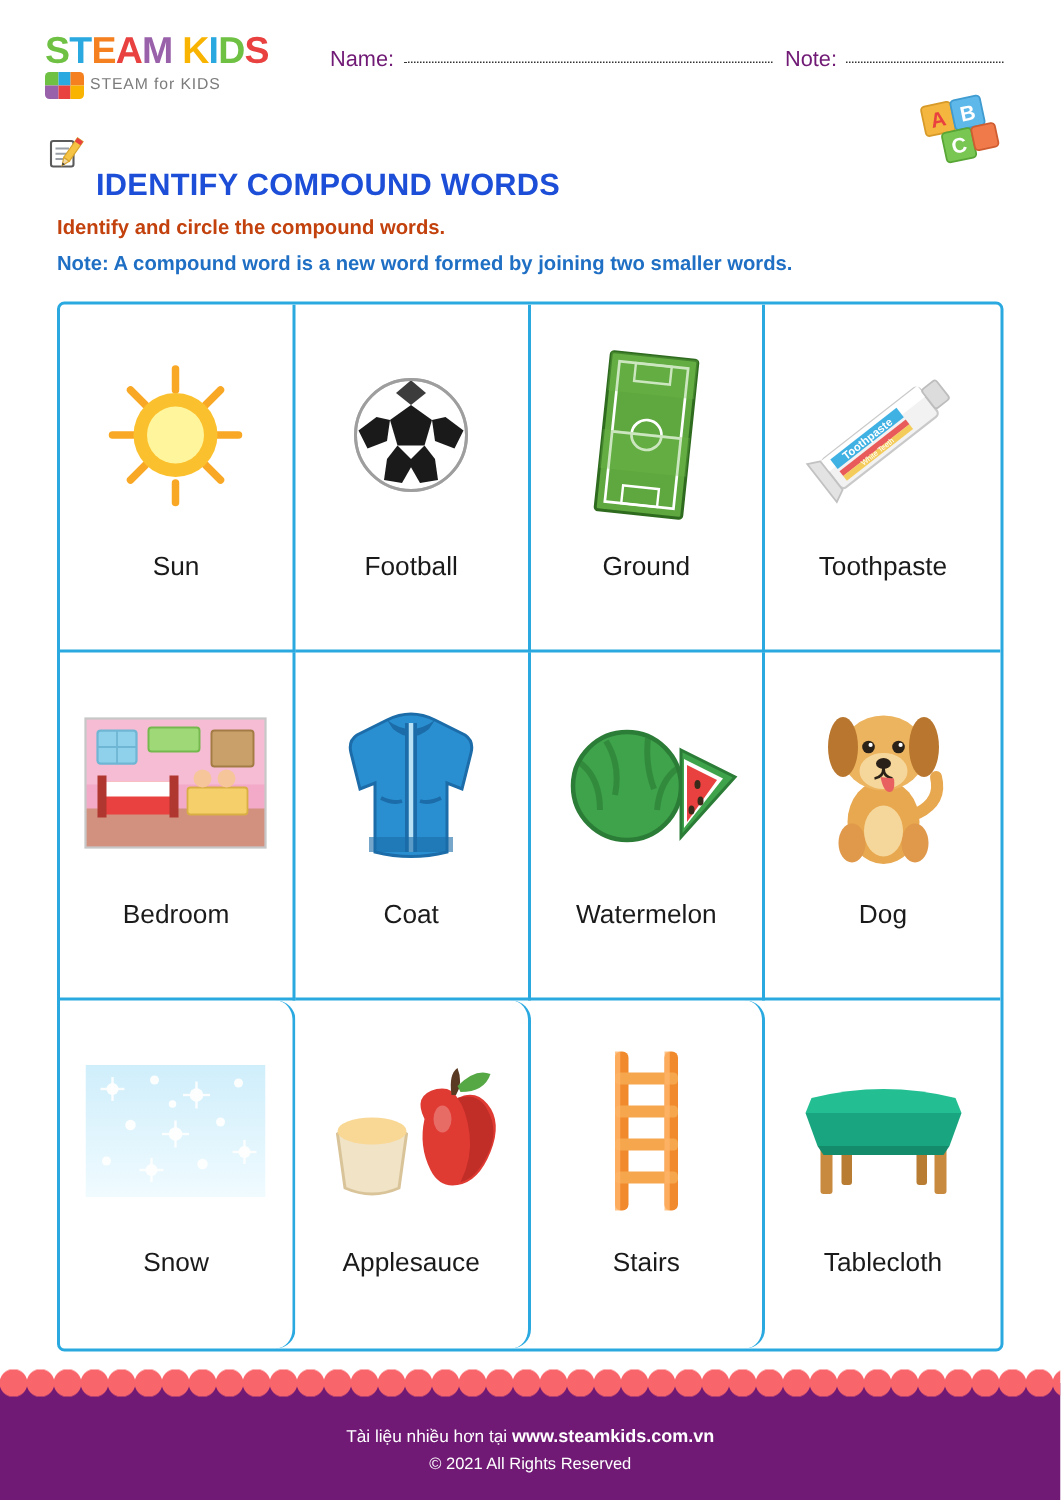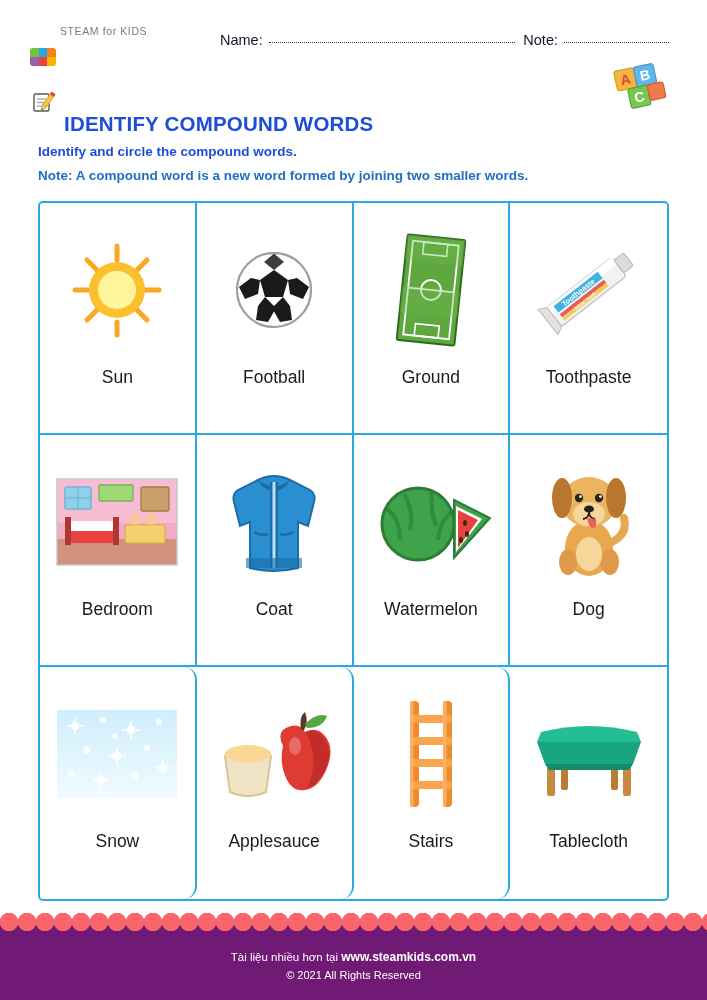--- a/index.html
+++ b/index.html
@@ -62,24 +62,24 @@
     grid-template-columns: 1fr 1fr 1fr;
     grid-template-rows: 1fr 1fr;
     border-radius: 3px;
     overflow: hidden;
   }
   .logo-swatch i { display: block; }
 
   .name-date {
     flex: 1;
     display: flex;
-    align-items: center;
+    align-items: flex-start;
     padding-top: 10px;
     font-size: 14.5px;
-    color: #0f172a;
+    color: #701a75;
   }
   .field-label { white-space: nowrap; }
   .dots {
     flex: 1;
     border-bottom: 1.5px dotted #333;
     margin: 0 8px 4px 6px;
     height: 10px;
   }
   .dots.date-dots { flex: 0 0 105px; }
 
@@ -99,21 +99,21 @@
     margin-top: 40px;
   }
   .abc-badge {
     position: absolute;
     right: 30px;
     top: -18px;
   }
 
   .instructions {
     padding: 8px 44px 0 38px;
-    color: #1d4ed8;
+    color: #c2410c;
     font-size: 13.5px;
     font-weight: bold;
   }
   .note {
     padding: 9px 30px 0 38px;
     color: #1f6fc4;
     font-size: 13.5px;
     font-weight: bold;
   }
 
@@ -178,20 +178,21 @@
   .footer-line1 b { font-size: 12px; }
   .footer-line2 { line-height: 1.8; font-size: 11px; }
 </style>
 </head>
 <body>
 
 <div class="page">
 
   <div class="header">
     <div class="logo-block">
+      <div class="logo-title"><span class="l1">S</span><span class="l2">T</span><span class="l3">E</span><span class="l4">A</span><span class="l5">M</span> <span class="l6">K</span><span class="l7">I</span><span class="l8">D</span><span class="l9">S</span></div>
       <div class="logo-swatch">
         <i style="background:#6fc144"></i>
           <i style="background:#2aa9e0"></i>
           <i style="background:#f48020"></i>
         <i style="background:#9a61ab"></i>
           <i style="background:#e8413f"></i>
           <i style="background:#f8b400"></i>
       </div>
       <div class="logo-sub">STEAM for KIDS</div>
     </div>

